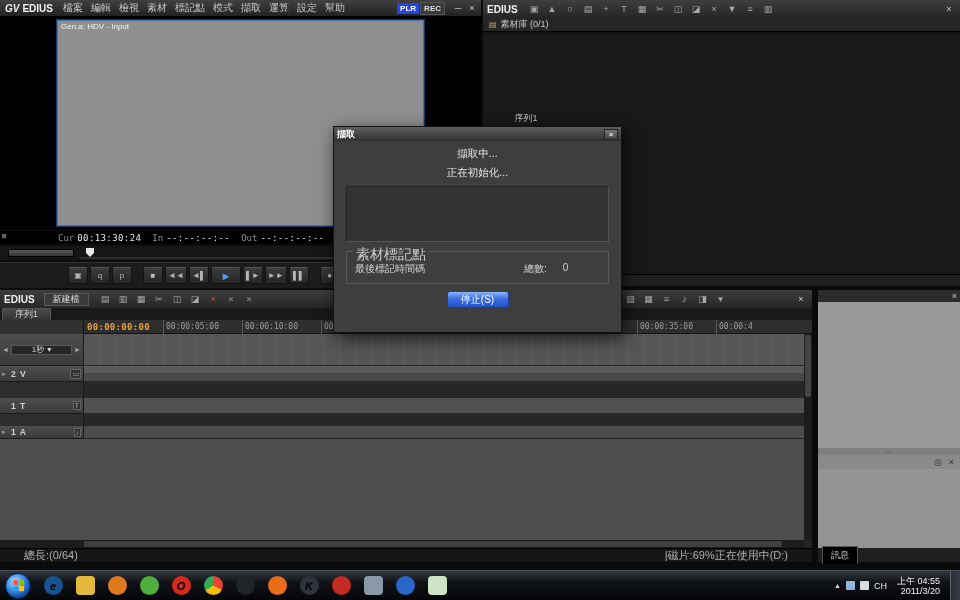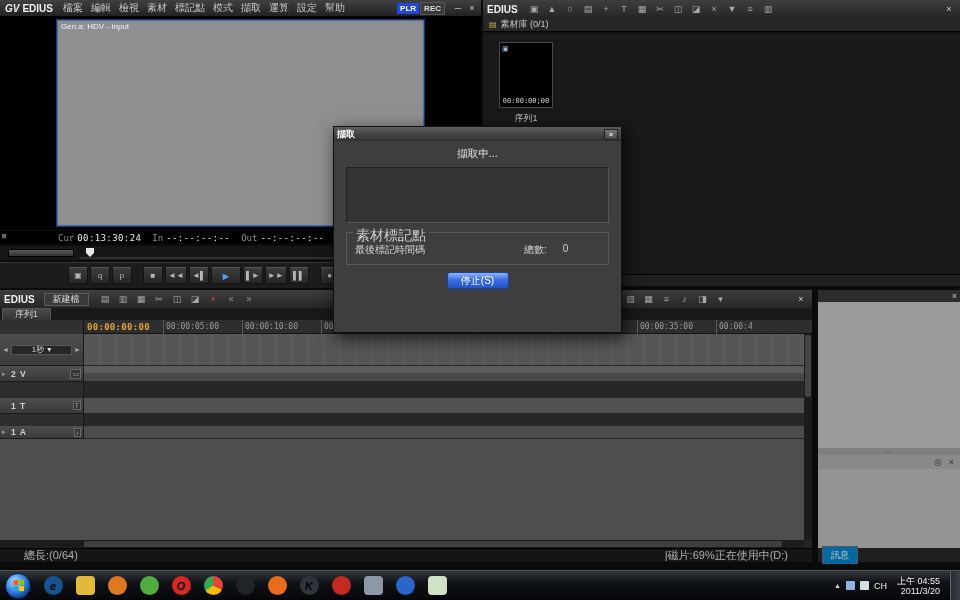--- a/index.html
+++ b/index.html
@@ -99,21 +99,21 @@
 
   
   .sp { position:absolute; left:818px; top:290px; width:142px; height:272px; background:#8f8f8f; display:flex; flex-direction:column; }
   .sp-title { height:12px; background:#2c2c2c; display:flex; align-items:center; justify-content:flex-end; padding:0 3px; }
   .sp-title .x { color:#ccc; font-size:9px; cursor:default; }
   .sp-body1 { height:146px; background:#9a9a9a; }
   .sp-split { height:7px; background:#808080; display:flex; align-items:center; justify-content:center; color:#555; font-size:7px; line-height:0; }
   .sp-icons { height:14px; background:#8a8a8a; display:flex; align-items:center; justify-content:flex-end; gap:7px; padding:0 6px; color:#2e2e2e; font-size:9px; }
   .sp-body2 { flex:1; background:#949494; }
   .sp-bottom { height:14px; background:#1f1f1f; display:flex; align-items:center; padding-left:4px; }
-  .sp-tab { font-size:9px; color:#c8c8c8; background:#0369a1; border:1px solid #555; border-bottom:none; padding:0 8px; height:18px; display:flex; align-items:center; cursor:default; }
+  .sp-tab { font-size:9px; color:#c8c8c8; background:#000000; border:1px solid #555; border-bottom:none; padding:0 8px; height:18px; display:flex; align-items:center; cursor:default; }
 
   
   .taskbar { position:absolute; left:0; top:570px; width:960px; height:30px; background:linear-gradient(#33383e,#101216 40%,#05060a); border-top:1px solid #4e545c; display:flex; align-items:center; }
   .orb { width:26px; height:26px; border-radius:50%; margin:0 6px 0 5px; background:radial-gradient(circle at 38% 32%,#b8dcff 0%,#3f8ce8 40%,#0d4fa8 70%,#072f66 100%); border:1px solid #04244e; display:flex; align-items:center; justify-content:center; cursor:default; }
   .orbflag { width:11px; height:11px; display:grid; grid-template-columns:1fr 1fr; gap:1px; transform:perspective(40px) rotateY(-14deg); }
   .orbflag i { display:block; }
   .orbflag i:nth-child(1){ background:#ee5b30; }
   .orbflag i:nth-child(2){ background:#8bc400; }
   .orbflag i:nth-child(3){ background:#27a3e8; }
   .orbflag i:nth-child(4){ background:#ffc40d; }
@@ -210,37 +210,34 @@
       <span class="ticon">≡</span>
       <span class="ticon">▥</span>
       <span class="flex"></span>
       <span class="winbtn">×</span>
     </div>
     <div class="bin-path">
       <span class="folder-glyph">▤</span>
       <span>素材庫 (0/1)</span>
     </div>
     <div class="bin-content">
-      <div class="thumb">
-        <span class="thumb-icon">▣</span>
-        <span class="thumb-tc mono">00:00:00;00</span>
-      </div>
       <div class="thumb-label">序列1</div>
     </div>
     <div class="bin-scroll">
       <div class="sthumb"></div>
     </div>
   </div>
 
   <div class="dialog">
     <div class="dlg-title">
       <span>擷取</span>
       <span class="dlg-close">×</span>
     </div>
     <div class="dlg-status">擷取中...</div>
+    <div class="dlg-status">正在初始化...</div>
     <div class="dlg-inset"></div>
     <div class="dlg-group">
       <span class="dlg-group-label">素材標記點</span>
       <div class="dlg-row">
         <span class="dlg-rowlabel">最後標記時間碼</span>
         <span class="dlg-total">
           <span>總數:</span>
           <span>0</span>
         </span>
       </div>

